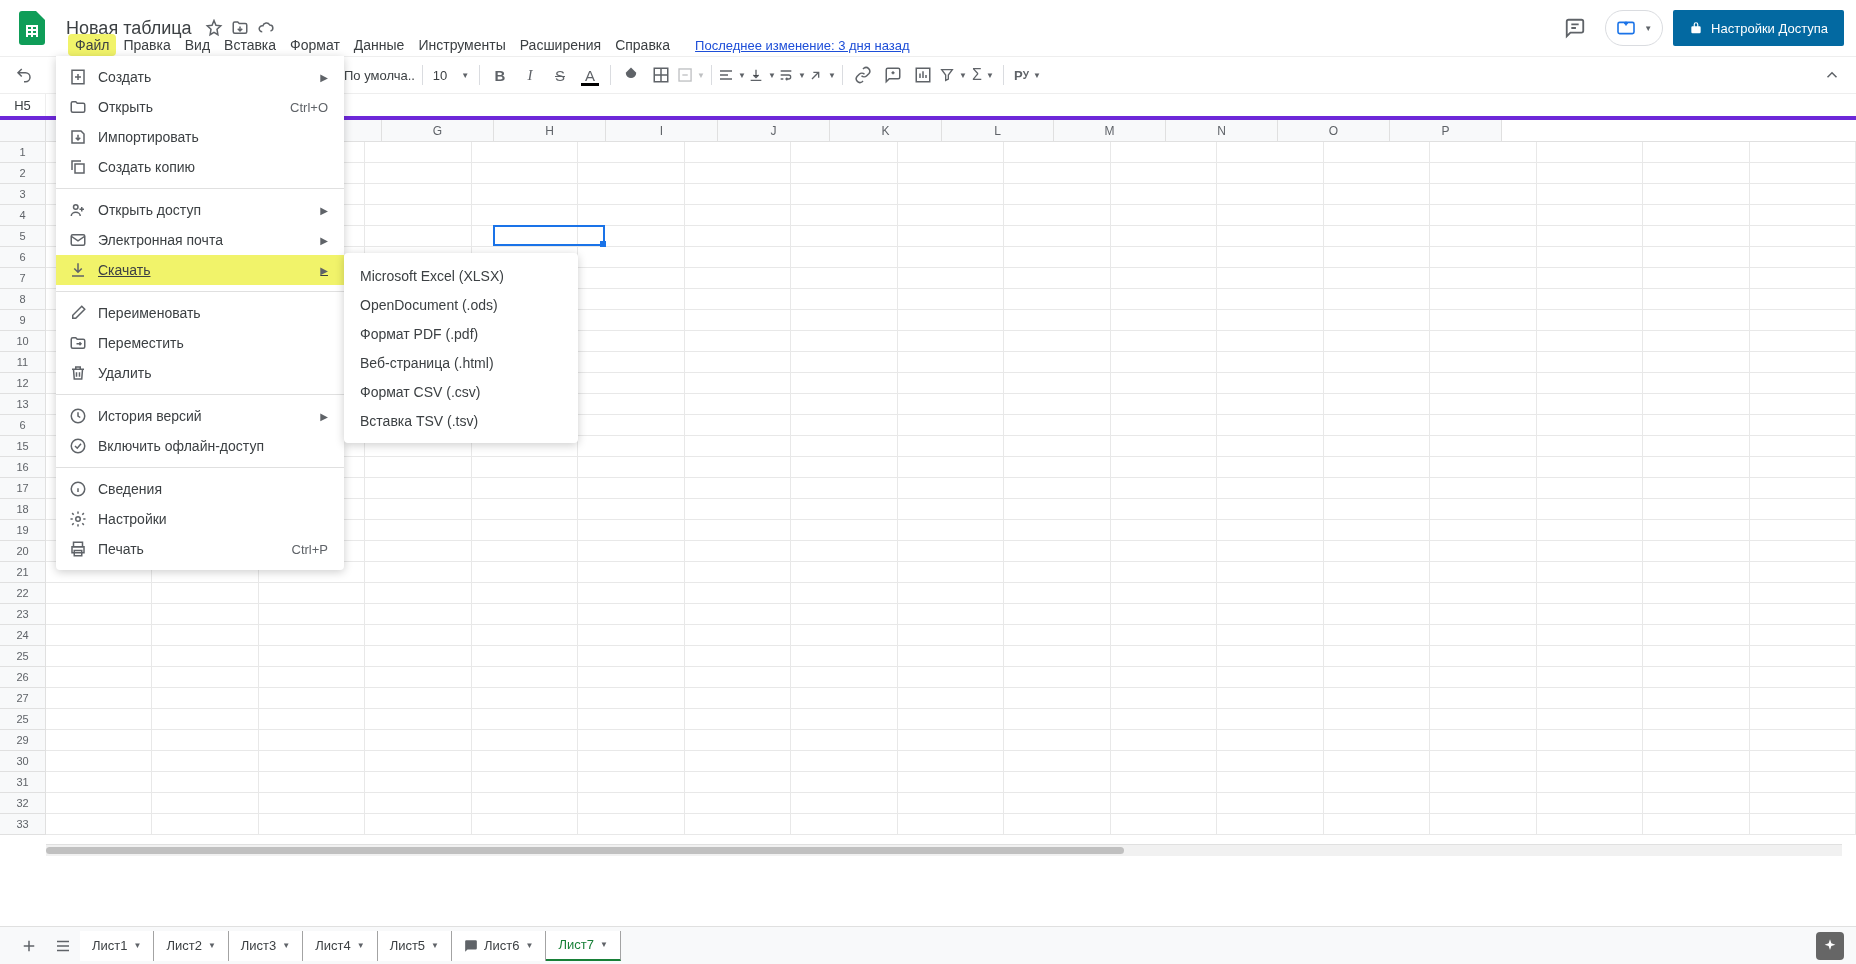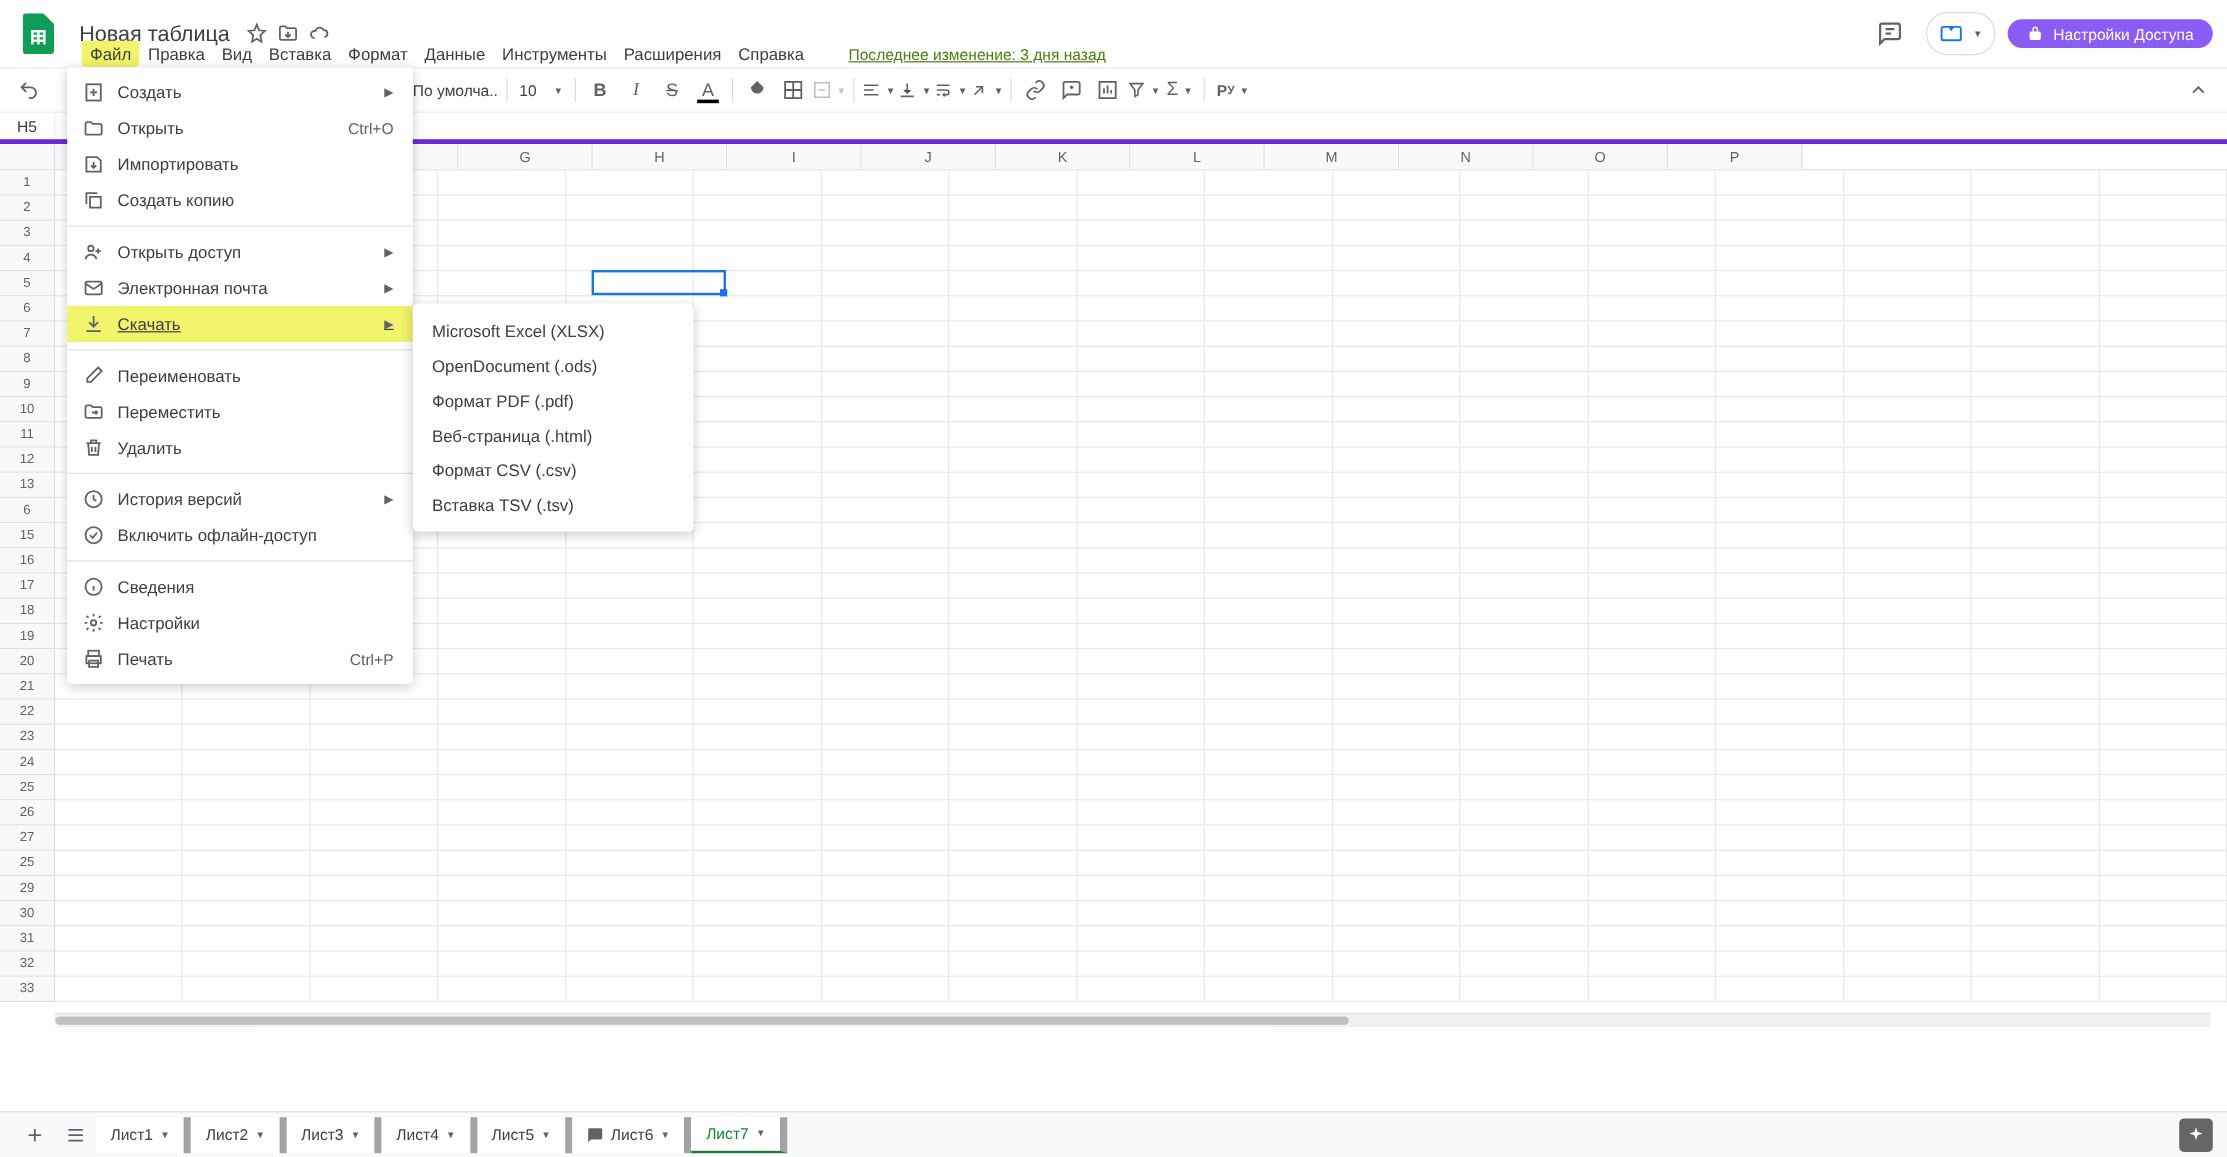--- a/index.html
+++ b/index.html
@@ -9,28 +9,28 @@
 .header { display: flex; align-items: center; padding: 6px 12px; height: 56px; }
 .logo { width: 40px; height: 40px; display: flex; align-items: center; justify-content: center; }
 .logo-svg { width: 26px; height: 34px; }
 .title-area { margin-left: 8px; display: flex; align-items: center; }
 .doc-title { font-size: 18px; color: #3c4043; padding: 2px 6px; }
 .title-icons { display: flex; gap: 6px; margin-left: 6px; }
 .title-icon { width: 20px; height: 20px; display: flex; align-items: center; justify-content: center; color: #5f6368; cursor: pointer; }
 .header-right { margin-left: auto; display: flex; align-items: center; gap: 10px; }
 .hr-icon { width: 40px; height: 40px; display: flex; align-items: center; justify-content: center; color: #5f6368; border-radius: 50%; cursor: pointer; }
 .present-btn { border: 1px solid #dadce0; border-radius: 20px; height: 36px; padding: 0 10px; display: flex; align-items: center; gap: 4px; color: #1a73e8; cursor: pointer; }
-.share-btn { background: #8b5cf6; color: #fff; border-radius: 12px; height: 24px; padding: 0 16px; display: flex; align-items: center; gap: 8px; font-weight: 500; cursor: pointer; }
+.share-btn { background: #0369a1; color: #fff; border-radius: 2px; height: 36px; padding: 0 16px; display: flex; align-items: center; gap: 8px; font-weight: 500; cursor: pointer; }
 
 
 .menubar { display: flex; align-items: center; padding-left: 56px; height: 26px; position: absolute; top: 32px; }
 .menu-item { padding: 3px 7px; border-radius: 4px; font-size: 14px; cursor: pointer; }
 .menu-item.active { background: #e8f0fe; background: #f1f36a; }
 .menu-item.active { background: #f1f36a; }
-.last-edit { margin-left: 30px; color: #4d7c0f; text-decoration: underline; font-size: 13px; cursor: pointer; }
+.last-edit { margin-left: 18px; color: #1d4ed8; text-decoration: underline; font-size: 13px; cursor: pointer; }
 
 
 .toolbar { display: flex; align-items: center; height: 38px; border-top: 1px solid #eee; border-bottom: 1px solid #eee; padding: 0 10px; margin-top: 0; gap: 2px; }
 .tb-btn { width: 28px; height: 28px; display: flex; align-items: center; justify-content: center; color: #5f6368; border-radius: 2px; cursor: pointer; }
 .tb-sep { width: 1px; height: 20px; background: #dadce0; margin: 0 4px; }
 .font-select { font-size: 13px; padding: 3px 4px; width: 76px; overflow: hidden; text-overflow: ellipsis; white-space: nowrap; display: flex; align-items: center; cursor: pointer; }
 .font-size { width: 44px; font-size: 13px; text-align: center; display: flex; align-items: center; justify-content: center; cursor: pointer; }
 .drop-arrow { font-size: 8px; color: #5f6368; margin-left: 4px; }
 .collapse-arrow { margin-left: auto; }
 .text-color { position: relative; }
@@ -67,21 +67,21 @@
 .dd-shortcut { margin-left: auto; color: #5f6368; font-size: 13px; }
 .dd-sep { height: 1px; background: #e0e0e0; margin: 6px 0; }
 
 
 .submenu { position: absolute; top: 253px; left: 344px; width: 234px; background: #fff; box-shadow: 0 2px 10px rgba(0,0,0,0.2); border-radius: 4px; padding: 8px 0; z-index: 101; }
 .sub-item { height: 29px; padding: 0 16px; display: flex; align-items: center; font-size: 14px; cursor: pointer; }
 
 
 .sheet-tabs { position: absolute; bottom: 0; left: 0; right: 0; height: 38px; border-top: 1px solid #e0e0e0; display: flex; align-items: center; padding: 0 12px; background: #f8f9fa; }
 .tab-btn { width: 34px; height: 30px; display: flex; align-items: center; justify-content: center; color: #5f6368; cursor: pointer; }
-.sheet-tab { height: 30px; padding: 0 12px; display: flex; align-items: center; gap: 6px; background: #fff; border-right: 6px solid #a3a3a3; font-size: 13px; cursor: pointer; }
+.sheet-tab { height: 30px; padding: 0 12px; display: flex; align-items: center; gap: 6px; background: #fff; border-right: 1px solid #a3a3a3; font-size: 13px; cursor: pointer; }
 .sheet-tab.active { color: #188038; border-bottom: 2px solid #188038; font-weight: 500; }
 .sheet-tab .tab-arrow { font-size: 8px; color: #5f6368; }
 .comment-tab-icon { width: 14px; height: 14px; }
 .explore-btn { margin-left: auto; width: 28px; height: 28px; background: #666; border-radius: 4px; display: flex; align-items: center; justify-content: center; cursor: pointer; }
 
 svg { display: block; }
 </style>
 </head>
 <body>
 

